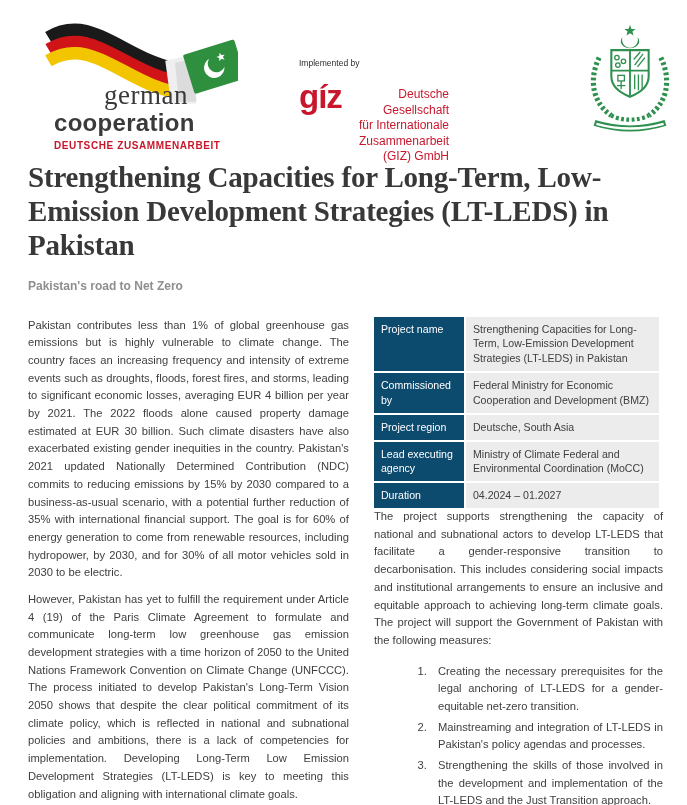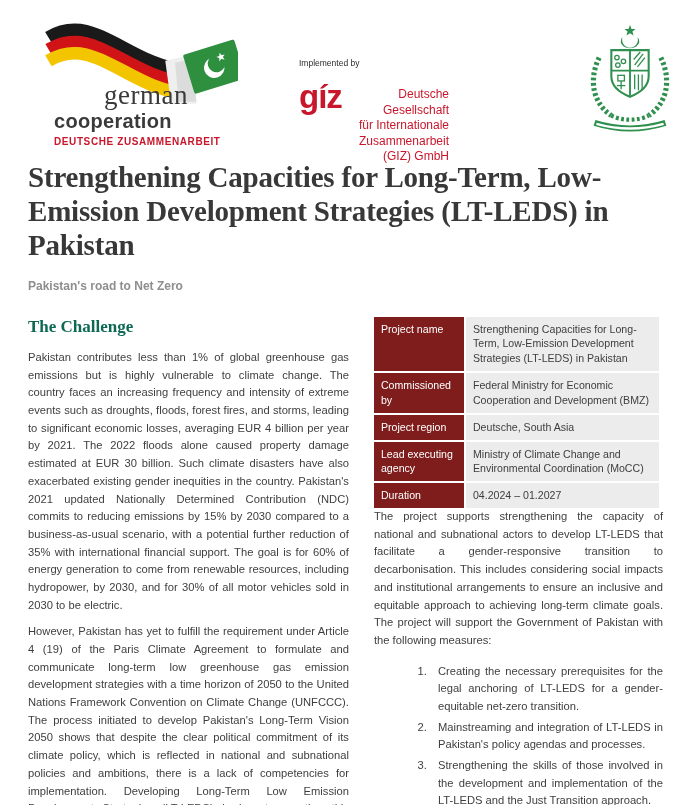--- a/index.html
+++ b/index.html
@@ -11,21 +11,21 @@
     color:#3e3e3e;
     overflow:hidden;
     box-sizing:border-box;
   }
   
   .masthead{position:relative;height:140px;}
   .coop-logo{position:absolute;left:38px;top:16px;width:200px;}
   .coop-ribbon{position:absolute;left:0;top:0;width:200px;height:112px;}
   .coop-text{position:relative;padding:66px 0 0 16px;line-height:1;}
   .coop-german{font-family:"Liberation Serif",serif;font-size:27px;color:#3a3a3a;letter-spacing:.5px;text-align:center;}
-  .coop-cooperation{font-size:20px;font-weight:bold;color:#3a3a3a;margin-top:2px;letter-spacing:.3px;}
+  .coop-cooperation{font-size:24px;font-weight:bold;color:#3a3a3a;margin-top:2px;letter-spacing:.3px;}
   .coop-deutsche{font-size:10px;font-weight:bold;color:#c8172c;margin-top:6px;letter-spacing:.6px;}
   .giz-block{position:absolute;left:266px;top:58px;width:150px;margin-left:33px;}
   .implemented-by{font-size:8.5px;color:#2b2b2b;}
   .giz-row{display:flex;align-items:flex-start;margin-top:16px;text-align:right;}
   .giz-wordmark{font-size:33px;font-weight:bold;color:#c8172c;line-height:.8;letter-spacing:-1px;font-family:"Liberation Sans",sans-serif;}
   .giz-lines{font-size:12px;color:#c8172c;line-height:1.3;margin-left:8px;margin-top:3px;}
   .emblem-wrap{position:absolute;left:583px;top:24px;width:94px;height:112px;}
   
   .title{
     margin:20px 26px 0 28px;
@@ -42,21 +42,21 @@
     font-family:"Liberation Serif",serif;font-weight:bold;
     font-size:17px;color:#0e6954;margin:0 0 12px 0;line-height:1.2;
   }
   .body-p{
     font-size:11.2px;line-height:1.58;text-align:justify;
     color:#3e3e3e;margin:0 0 9px 0;
   }
   
   table.project{border-collapse:separate;border-spacing:2px;width:100%;margin:-2px;}
   table.project td{font-size:10.6px;line-height:1.4;vertical-align:top;padding:5px 7px;}
-  td.pt-label{background:#7f1d1d;color:#ffffff;width:76px;margin-left:16px;}
+  td.pt-label{background:#0c4a6e;color:#ffffff;width:76px;margin-left:16px;}
   td.pt-value{background:#ececec;color:#3e3e3e;}
   .approach-h{margin-top:38px;}
   ol.measures{margin:13px 0 0 0;padding-left:56px;}
   ol.measures li{
     font-size:11.2px;line-height:1.58;text-align:justify;color:#3e3e3e;
     padding-left:8px;margin-bottom:3px;
   }
 </style>
 </head>
 <body>
@@ -136,21 +136,20 @@
       </svg>
     </div>
   </div>
 
   <h1 class="title" style="margin-top:20px;">Strengthening Capacities for Long-Term, Low-Emission Development Strategies (LT-LEDS) in Pakistan</h1>
   <div class="subtitle">Pakistan's road to Net Zero</div>
 
   <div class="columns">
 
     <div class="col-left">
-      <h2 class="section">The Challenge</h2>
       <p class="body-p">Pakistan contributes less than 1% of global greenhouse gas emissions but is highly vulnerable to climate change. The country faces an increasing frequency and intensity of extreme events such as droughts, floods, forest fires, and storms, leading to significant economic losses, averaging EUR 4 billion per year by 2021. The 2022 floods alone caused property damage estimated at EUR 30 billion. Such climate disasters have also exacerbated existing gender inequities in the country. Pakistan's 2021 updated Nationally Determined Contribution (NDC) commits to reducing emissions by 15% by 2030 compared to a business-as-usual scenario, with a potential further reduction of 35% with international financial support. The goal is for 60% of energy generation to come from renewable resources, including hydropower, by 2030, and for 30% of all motor vehicles sold in 2030 to be electric.</p>
       <p class="body-p">However, Pakistan has yet to fulfill the requirement under Article 4 (19) of the Paris Climate Agreement to formulate and communicate long-term low greenhouse gas emission development strategies with a time horizon of 2050 to the United Nations Framework Convention on Climate Change (UNFCCC). The process initiated to develop Pakistan's Long-Term Vision 2050 shows that despite the clear political commitment of its climate policy, which is reflected in national and subnational policies and ambitions, there is a lack of competencies for implementation. Developing Long-Term Low Emission Development Strategies (LT-LEDS) is key to meeting this obligation and aligning with international climate goals.</p>
     </div>
 
     <div class="col-right">
 
       <table class="project">
         <tbody>
           <tr>
             <td class="pt-label">Project name</td>
@@ -159,21 +158,21 @@
           <tr>
             <td class="pt-label">Commissioned by</td>
             <td class="pt-value">Federal Ministry for Economic Cooperation and Development (BMZ)</td>
           </tr>
           <tr>
             <td class="pt-label">Project region</td>
             <td class="pt-value">Deutsche, South Asia</td>
           </tr>
           <tr>
             <td class="pt-label">Lead executing agency</td>
-            <td class="pt-value">Ministry of Climate Change and Environmental Coordination (MoCC)</td>
+            <td class="pt-value">Ministry of Climate Federal and Environmental Coordination (MoCC)</td>
           </tr>
           <tr>
             <td class="pt-label">Duration</td>
             <td class="pt-value">04.2024 – 01.2027</td>
           </tr>
         </tbody>
       </table>
 
       <p class="body-p">The project supports strengthening the capacity of national and subnational actors to develop LT-LEDS that facilitate a gender-responsive transition to decarbonisation. This includes considering social impacts and institutional arrangements to ensure an inclusive and equitable approach to achieving long-term climate goals. The project will support the Government of Pakistan with the following measures:</p>
 

